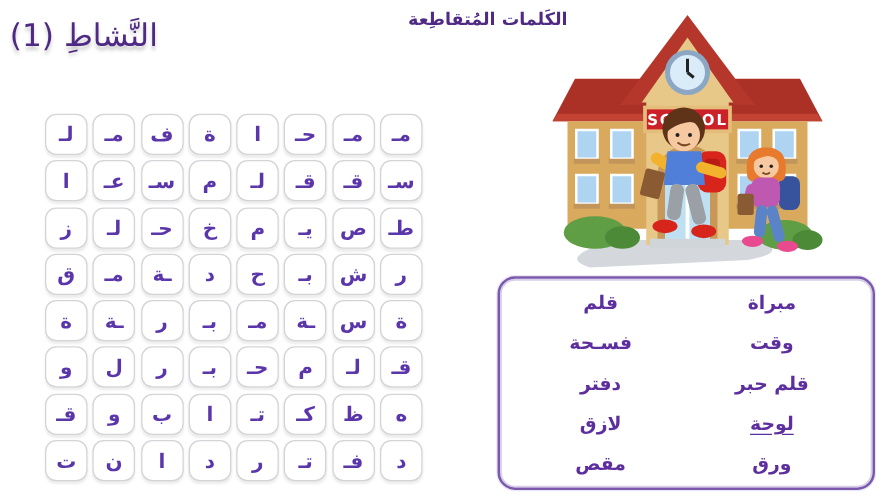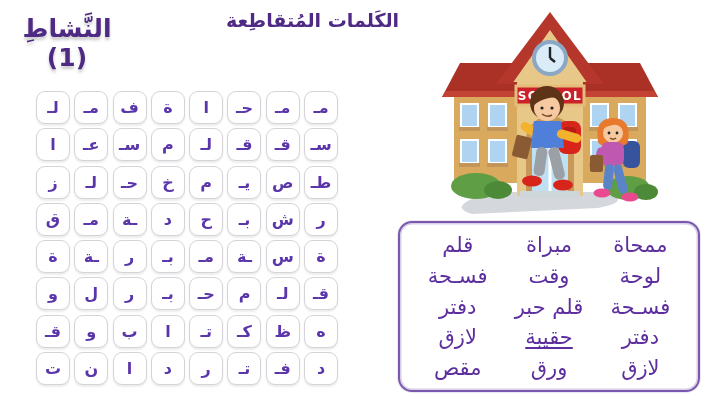--- a/index.html
+++ b/index.html
@@ -3,27 +3,27 @@
 <meta charset="utf-8">
 <style>
   html,body{margin:0;padding:0;background:#ffffff;}
   #stage{
     position:relative;width:711px;height:400px;background:#fff;overflow:hidden;
     font-family:"DejaVu Sans","Liberation Sans",sans-serif;
   }
   
   .activity-title{
     position:absolute;left:4px;top:14px;width:126px;text-align:center;
-    direction:rtl;font-size:25px;font-weight:bold;color:var(--c-title);
+    direction:rtl;font-size:25px;font-weight:normal;color:var(--c-title);
     text-shadow:0 3px 3px rgba(110,110,110,.35);
   }
   .main-title{
-    position:absolute;left:226px;top:6px;width:228px;text-align:left;
+    position:absolute;left:226px;top:6px;width:228px;text-align:right;
     direction:rtl;font-weight:bold;color:var(--c-title);
-    font-size:19px;line-height:1.5;
+    font-size:14px;line-height:1.5;
   }
   
   .grid{
     position:absolute;left:36px;top:91px;
     display:grid;grid-template-columns:repeat(8,34px);grid-auto-rows:33px;
     gap:4.3px;direction:rtl;
   }
   .cell{
     background:#fff;border:1.6px solid var(--c-cell-border);border-radius:9px;
     box-shadow:0 2px 2px rgba(0,0,0,.08);
@@ -31,21 +31,21 @@
     font-size:16px;font-weight:bold;color:var(--c-letter);
   }
   
   .word-box{
     position:absolute;left:398px;top:221px;width:302px;height:171px;
     box-sizing:border-box;border:2px solid var(--c-box);border-radius:14px;
     box-shadow:inset 0 0 0 1.5px rgba(123,94,176,.3), 0 0 0 1px rgba(123,94,176,.15);
     display:flex;direction:rtl;padding:10px 12px;
   }
   .word-col{flex:1;display:flex;flex-direction:column;justify-content:space-between;align-items:center;}
-  .word{color:var(--c-word);font-weight:normal;font-size:21px;direction:rtl;white-space:nowrap;text-align:right;}
+  .word{color:var(--c-word);font-weight:bold;font-size:15px;direction:rtl;white-space:nowrap;text-align:right;}
   .word.u{text-decoration:underline;text-underline-offset:3px;}
   
   .illustration{position:absolute;left:430px;top:0;width:240px;height:220px;}
   .sign-text{font-family:"DejaVu Sans","Liberation Sans",sans-serif;font-weight:bold;letter-spacing:1.5px;}
 </style>
 </head>
 <body>
 
 <div id="stage">
 
@@ -213,31 +213,24 @@
       <rect x="160" y="155" width="13" height="17" rx="2" fill="#8a5a33"></rect>
       <rect x="174" y="164" width="9" height="26" rx="4.5" fill="#5b84c8" transform="rotate(6 178 177)"></rect>
       <rect x="186" y="164" width="9" height="30" rx="4.5" fill="#5b84c8" transform="rotate(-15 191 179)"></rect>
       <ellipse cx="172" cy="193" rx="8.5" ry="4.5" fill="#e8498f"></ellipse>
       <ellipse cx="200" cy="197" rx="8.5" ry="4.5" fill="#e8498f"></ellipse>
     </g>
   </svg>
 
   <div class="word-box">
     <div class="word-col">
-        <div class="word">ممحاة</div>
-        <div class="word">لوحة</div>
-        <div class="word">فسـحة</div>
-        <div class="word">دفتر</div>
-        <div class="word">لازق</div>
-      </div>
-    <div class="word-col">
         <div class="word">مبراة</div>
         <div class="word">وقت</div>
         <div class="word">قلم حبر</div>
-        <div class="word u">حقيبة</div>
+        <div class="word u">لوحة</div>
         <div class="word">ورق</div>
       </div>
     <div class="word-col">
         <div class="word">قلم</div>
         <div class="word">فسـحة</div>
         <div class="word">دفتر</div>
         <div class="word">لازق</div>
         <div class="word">مقص</div>
       </div>
   </div>

